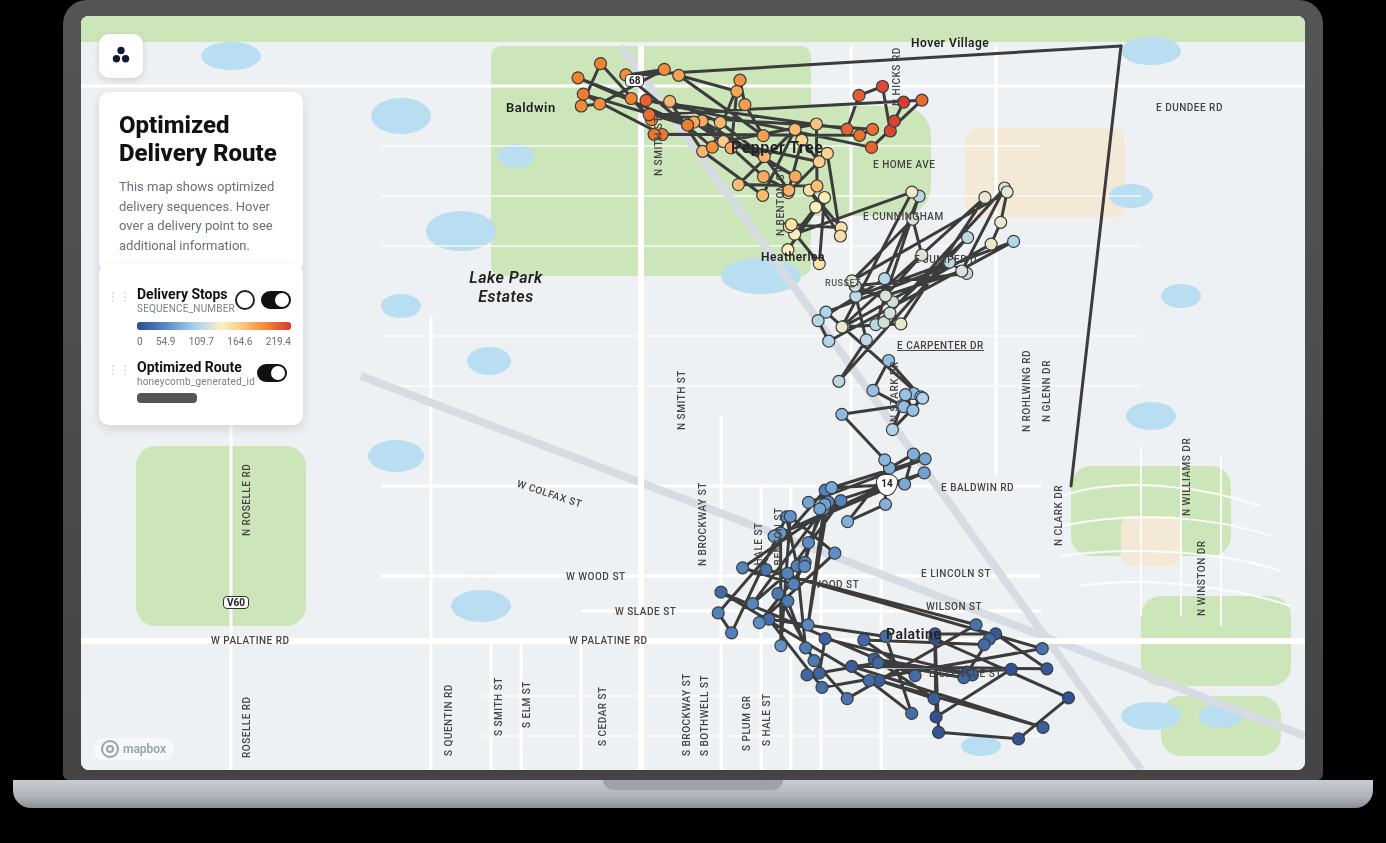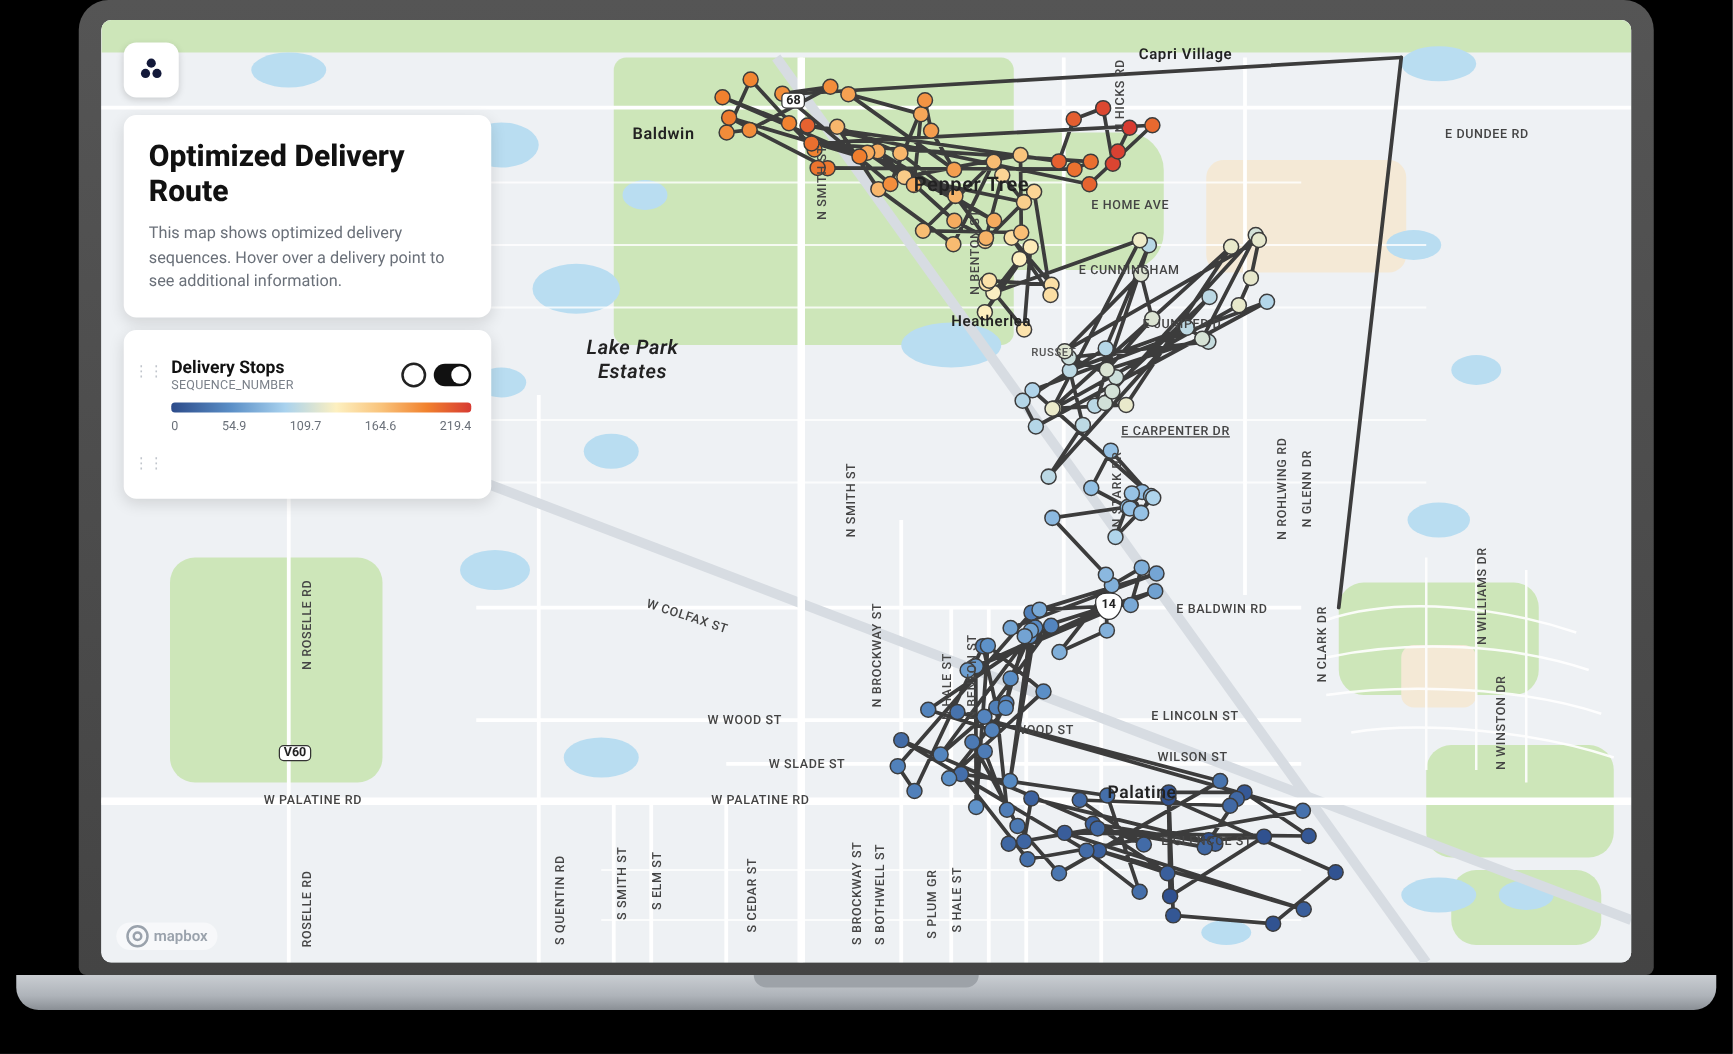--- a/index.html
+++ b/index.html
@@ -141,21 +141,21 @@
     background: #fff;
     border-radius: 10px;
     box-shadow: 0 2px 6px rgba(0,0,0,0.15);
     display:flex;align-items:center;justify-content:center;
   }
   .logo-button svg { width: 22px; height: 22px; }
 
   .panel {
     position: absolute;
     left: 18px;
-    width: 294px;
+    width: 204px;
     background: #fff;
     border-radius: 10px;
     box-shadow: 0 4px 12px rgba(0,0,0,0.12);
     padding: 20px 20px 18px 20px;
     box-sizing: border-box;
   }
   .info-panel { top: 76px; }
   .info-panel h1 {
     margin: 0 0 10px 0;
     font-size: 24px;
@@ -547,21 +547,21 @@
               <circle cx="809.3" cy="115.0" r="6" class="stop" fill="#db4531"></circle>
               <circle cx="813.3" cy="105.2" r="6" class="stop" fill="#d94132"></circle>
               <circle cx="822.6" cy="86.2" r="6" class="stop" fill="#d73b32"></circle>
             </g>
         </svg>
 
         <span class="map-label place" style="left:805px;top:610px;">Palatine</span>
         <span class="map-label place" style="left:425px;top:84px;font-size:13px;">Baldwin</span>
         <span class="map-label place" style="left:650px;top:122px;font-size:16px;">Pepper Tree</span>
         <span class="map-label place" style="left:680px;top:234px;font-size:12px;">Heatherlea</span>
-        <span class="map-label place" style="left:830px;top:20px;font-size:12px;">Capri Village</span>
+        <span class="map-label place" style="left:830px;top:20px;font-size:12px;">Hover Village</span>
         <span class="map-label place" style="left:385px;top:252px;font-size:16px;white-space:normal;width:80px;text-align:center;font-style:italic;">Lake Park Estates</span>
         <span class="map-label small" style="left:706px;top:262px;">RUSSET</span>
 
         <span class="map-label" style="left:1075px;top:62px;margin-top:24px;">E DUNDEE RD</span>
         <span class="map-label rot90" style="left:810px;top:90px;">N HICKS RD</span>
         <span class="map-label" style="left:792px;top:143px;">E HOME AVE</span>
         <span class="map-label" style="left:782px;top:195px;">E CUNNINGHAM</span>
         <span class="map-label" style="left:833px;top:238px;">E JUNIPER D</span>
         <span class="map-label" style="left:816px;top:324px;text-decoration:underline;">E CARPENTER DR</span>
         <span class="map-label rot90" style="left:808px;top:406px;">N STARK DR</span>
@@ -640,19 +640,31 @@
               <span>54.9</span>
               <span>109.7</span>
               <span>164.6</span>
               <span>219.4</span>
             </div>
           </div>
         </div>
 
         <div class="layer-row">
           <span class="drag-handle">⋮⋮</span>
+          <div class="layer-body">
+            <div class="layer-head">
+              <div>
+                <div class="layer-title">Optimized Route</div>
+                <div class="layer-sub">honeycomb_generated_id</div>
+              </div>
+              <div class="right-ctrls">
+                <span class="toggle"></span>
+              </div>
+            </div>
+            <div class="route-chip"></div>
+          </div>
         </div>
       </div>
 
     </div>
   </div>
   <div class="laptop-base"></div>
 </div>
 
 </body></html>

